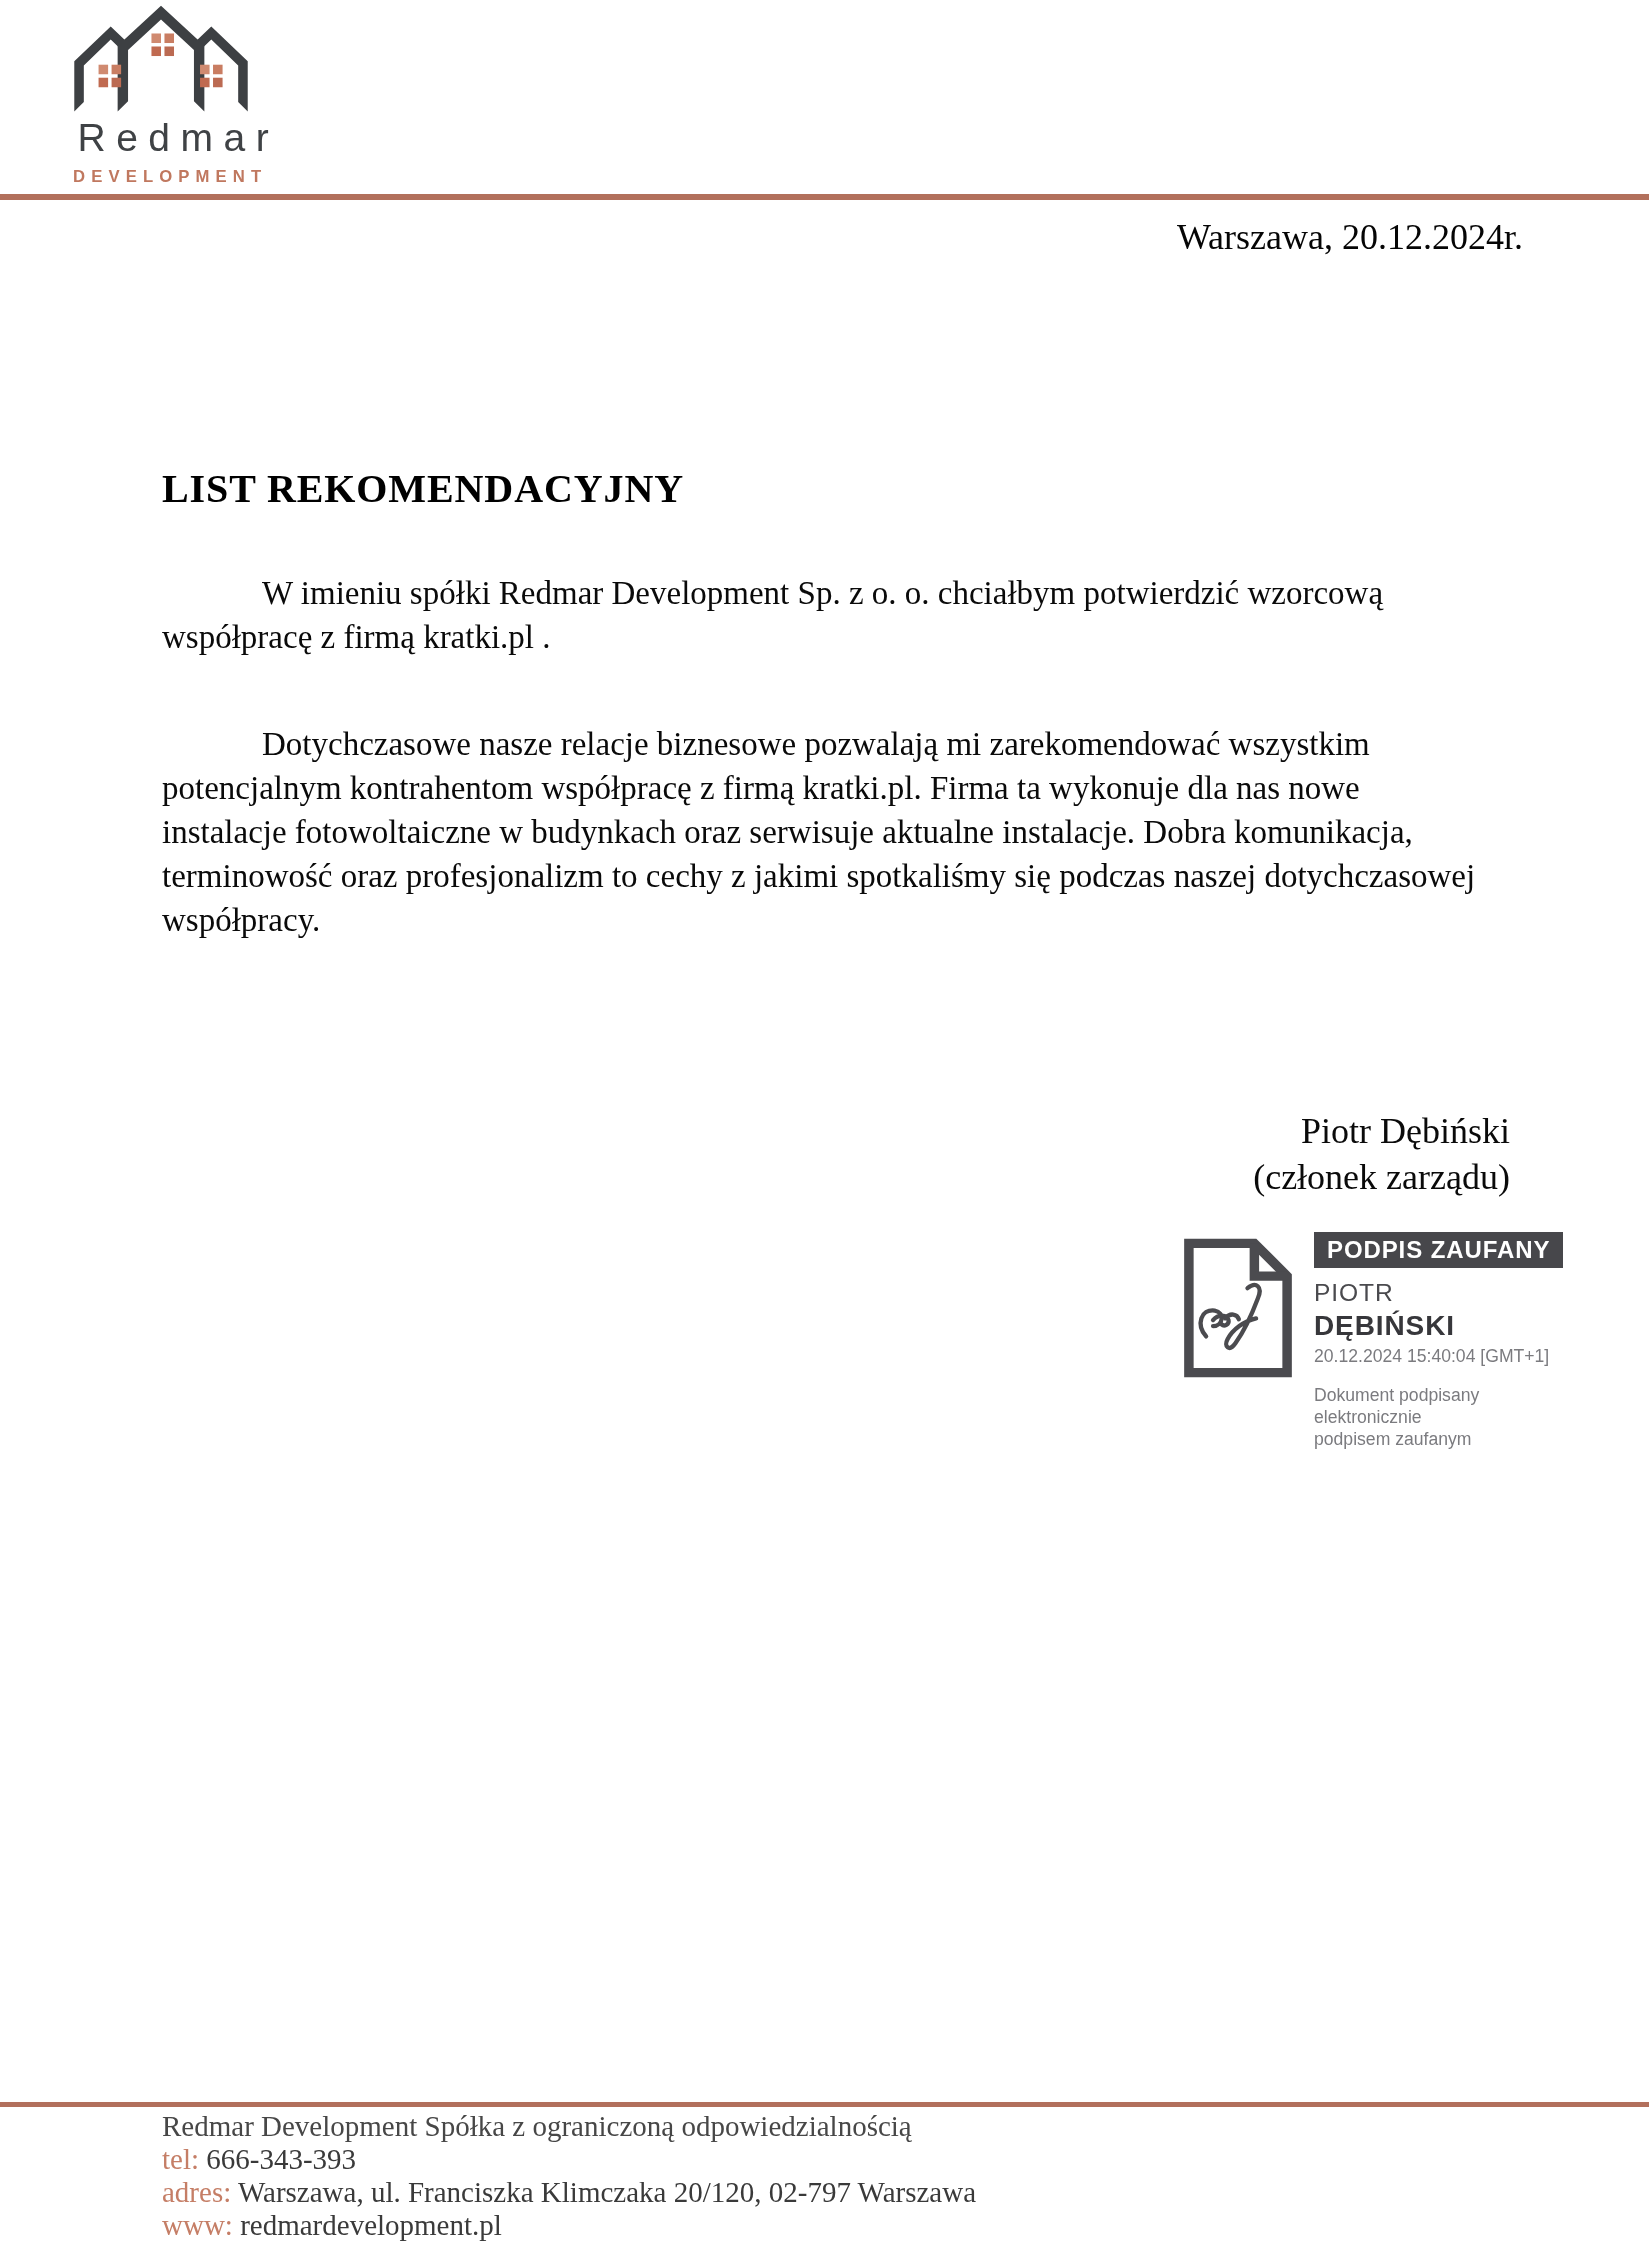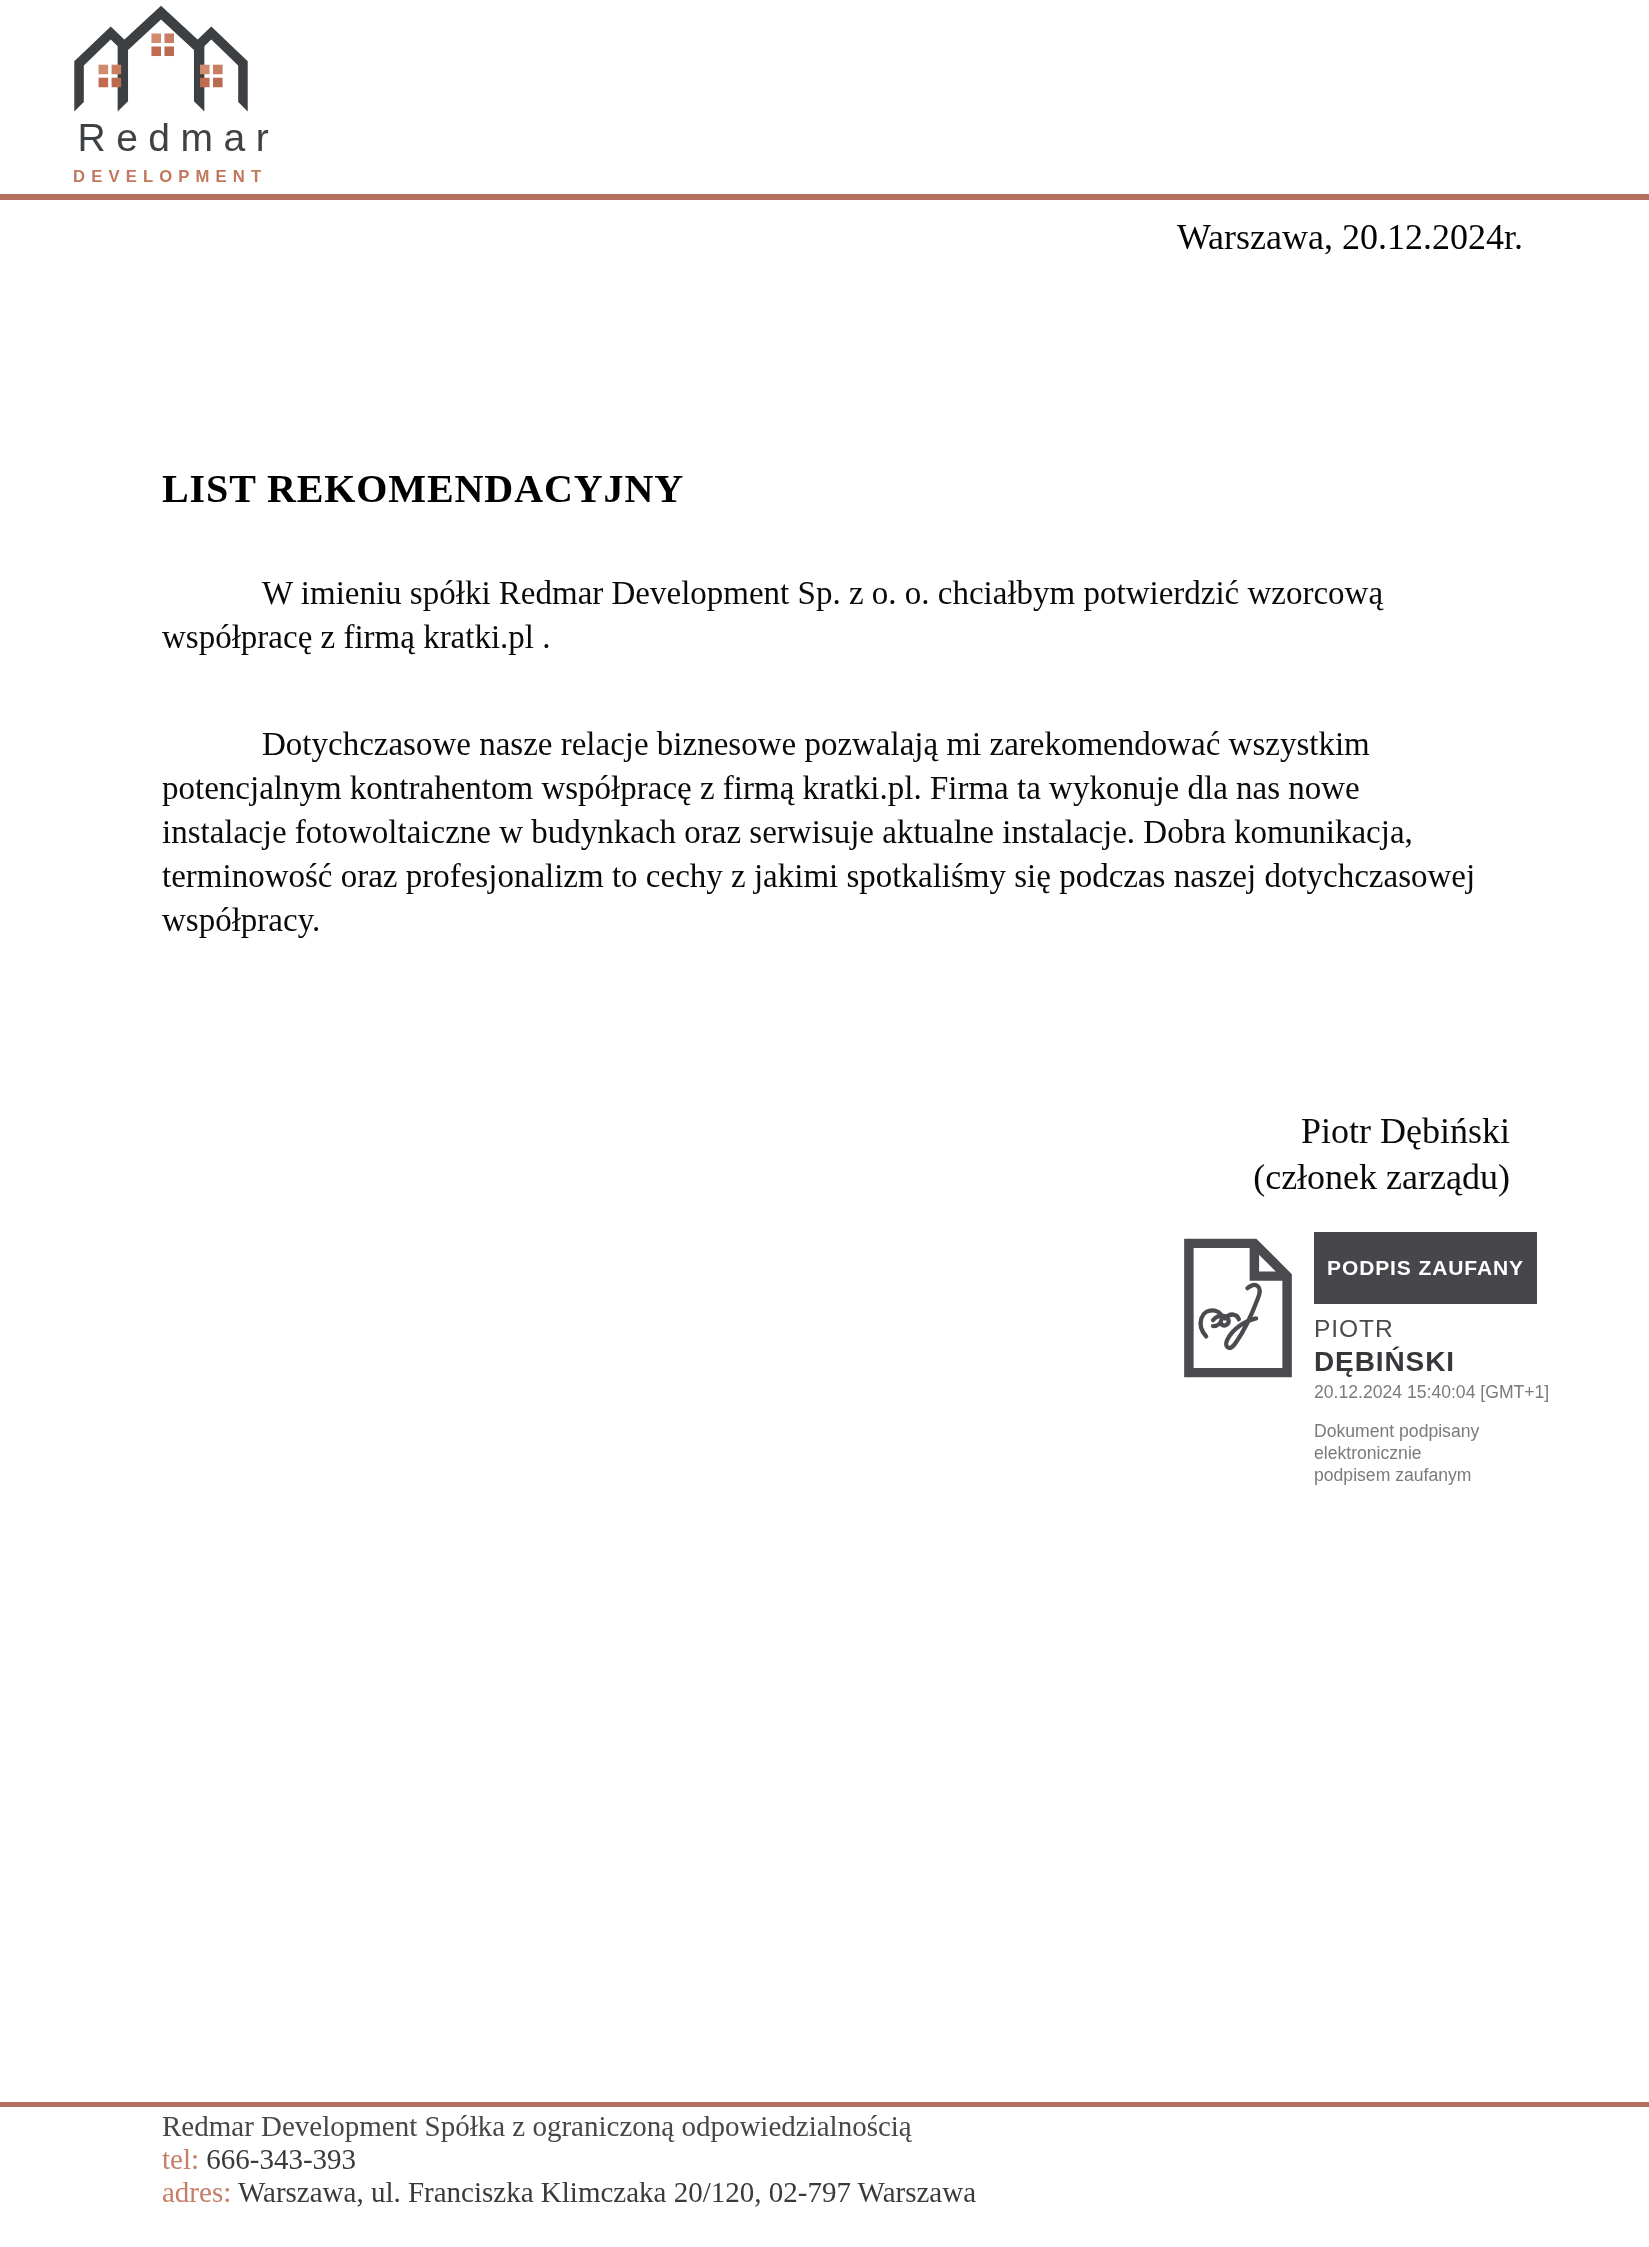--- a/index.html
+++ b/index.html
@@ -52,22 +52,22 @@
     position:absolute; top:1108px; right:139px;
     text-align:right; font-size:36px; line-height:46px;
   }
 
   
   .stamp { position:absolute; left:1182px; top:1232px; width:369px; height:158px; }
   .stamp-icon { position:absolute; left:0; top:4.4px; width:112px; height:144px; }
   .stamp-text { position:absolute; left:132px; top:0; width:263px; font-family:"Liberation Sans", sans-serif; }
   .stamp-badge {
     display:inline-block; background:#47474b; color:#ffffff;
-    font-size:21px; font-weight:bold; letter-spacing:0.9px;
-    padding:24px 13px; white-space:nowrap;
+    font-size:24px; font-weight:bold; letter-spacing:0.9px;
+    padding:4px 13px; white-space:nowrap;
   }
   .stamp-first { font-size:24.6px; color:#4a4a4e; letter-spacing:0.9px; margin-top:11.4px; }
   .stamp-last  { font-size:28px; font-weight:bold; color:#37373b; letter-spacing:0.9px; margin-top:2.6px; }
   .stamp-time  { font-size:17.6px; color:#7b7b7f; margin-top:4.4px; white-space:nowrap; }
   .stamp-note  { font-size:17.6px; color:#7b7b7f; line-height:22px; margin-top:17px; white-space:pre-line; }
 
   
   .letter-footer {
     position:absolute; left:162px; top:2110px;
     font-size:29px; line-height:33px; color:#3a3a3a;
@@ -148,14 +148,15 @@
 podpisem zaufanym</div>
   </div>
 </div>
 
 <div class="rule rule-bottom"></div>
 
 <div class="letter-footer">
   <div class="company">Redmar Development Spółka z ograniczoną odpowiedzialnością</div>
   <div><span class="label">tel:</span><span class="value"> 666-343-393</span></div>
   <div><span class="label">adres:</span><span class="value"> Warszawa, ul. Franciszka Klimczaka 20/120, 02-797 Warszawa</span></div>
+  <div><span class="label">www:</span><span class="value"> redmardevelopment.pl</span></div>
 </div>
 
 
 </body></html>

